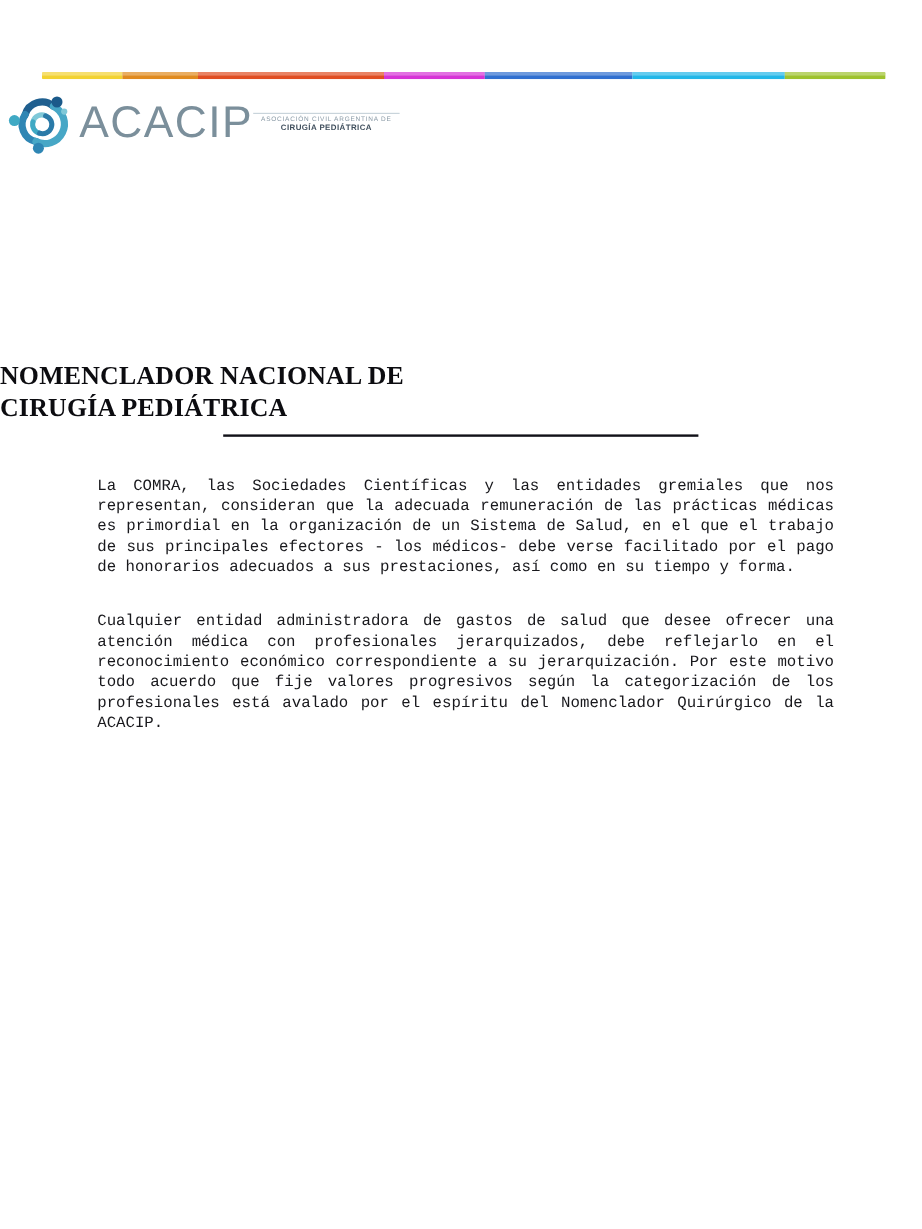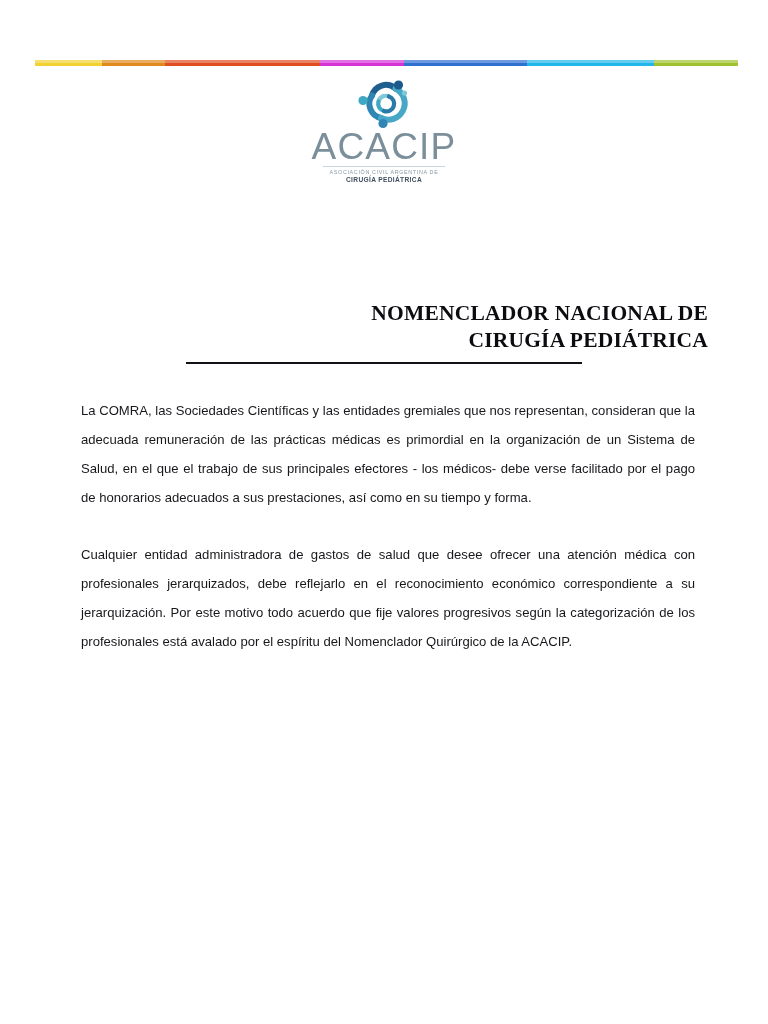--- a/index.html
+++ b/index.html
@@ -46,21 +46,21 @@
     background: rgba(255,255,255,0.30);
   }
 
   
   .logo-block {
     position: absolute;
     top: 74px;
     left: 0;
     width: 768px;
     display: flex;
-    flex-direction: column;
+    flex-direction: row;
     align-items: center;
   }
   .logo-mark {
     width: 66px;
     height: 56px;
     display: block;
   }
   .logo-word {
     margin-top: -2px;
     font-family: "Liberation Sans", sans-serif;
@@ -92,21 +92,21 @@
     line-height: 1.25;
     white-space: nowrap;
   }
 
   
   .doc-title {
     position: absolute;
     top: 286px;
     left: 0;
     width: 708px;
-    text-align: right;
+    text-align: left;
     font-family: "Liberation Serif", serif;
     font-weight: bold;
     font-size: 21.5px;
     line-height: 27px;
     letter-spacing: 0.2px;
     color: #0c0c10;
   }
   .doc-title .tl {
     display: block;
   }
@@ -121,23 +121,23 @@
   }
 
   
   .body-copy {
     position: absolute;
     top: 396px;
     left: 81px;
     width: 614px;
   }
   .para {
-    font-family: Liberation Sans, sans-serif;
+    font-family: Liberation Mono, monospace;
     font-size: 13.1px;
-    line-height: 29px;
+    line-height: 17px;
     color: #18181c;
     text-align: justify;
     text-justify: inter-word;
     margin: 0 0 28px 0;
   }
   .para:last-child { margin-bottom: 16px; }
 </style>
 </head>
 <body>
 

